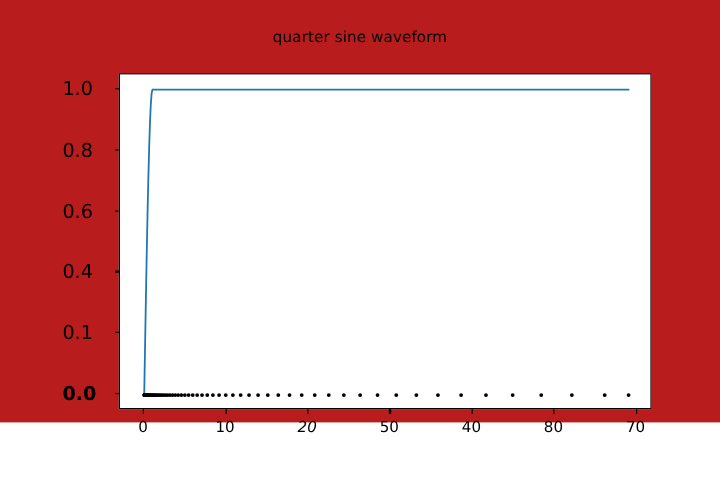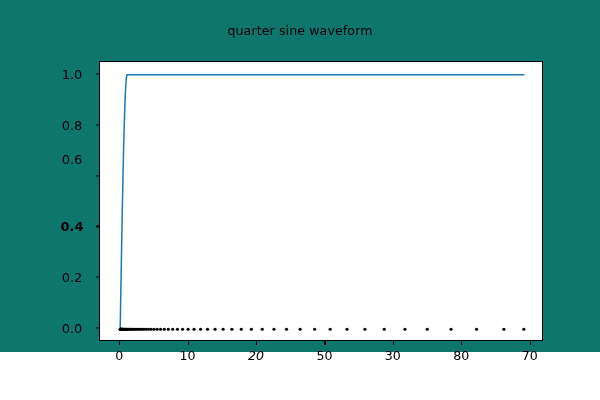--- a/index.html
+++ b/index.html
@@ -10,21 +10,21 @@
   body {
     width: 600px;
     height: 400px;
     font-family: "DejaVu Sans", sans-serif;
     overflow: hidden;
   }
   #figure {
     position: relative;
     width: 600px;
     height: 352px;
-    background: #0f766e;
+    background: #b91c1c;
   }
   #chart-title {
     position: absolute;
     left: 0;
     top: 23px;
     width: 600px;
     text-align: center;
     font-size: 12.6px;
     color: #000000;
     letter-spacing: 0.1px;
@@ -45,22 +45,22 @@
     left: 0;
     top: 0;
     width: 444px;
     height: 280px;
     display: block;
   }
   .ytick-label {
     position: absolute;
     right: 0;
     width: 40px;
-    text-align: center;
-    font-size: 13px;
+    text-align: left;
+    font-size: 16px;
     color: #000000;
     transform: translateY(-50%);
     white-space: nowrap;
   }
   .ytick-mark {
     position: absolute;
     width: 3.5px;
     height: 1.1px;
     background: #000000;
     transform: translateY(-50%);
@@ -179,39 +179,39 @@
 
   <div id="ytick-marks">
       <div class="ytick-mark" style="left: 95.5px; top: 328.273px;"></div>
       <div class="ytick-mark" style="left: 95.5px; top: 277.364px;"></div>
       <div class="ytick-mark" style="left: 95.5px; top: 226.455px;"></div>
       <div class="ytick-mark" style="left: 95.5px; top: 175.545px;"></div>
       <div class="ytick-mark" style="left: 95.5px; top: 124.636px;"></div>
       <div class="ytick-mark" style="left: 95.5px; top: 73.7273px;"></div>
     </div>
   <div id="ytick-labels">
-      <div class="ytick-label" style="left: 52px; top: 328.273px; width: 40px;">0.0</div>
-      <div class="ytick-label" style="left: 52px; top: 277.364px; width: 40px;">0.2</div>
-      <div class="ytick-label" style="left: 52px; top: 226.455px; width: 40px; font-weight: bold;">0.4</div>
-      <div class="ytick-label" style="left: 52px; top: 159px; width: 40px;">0.6</div>
+      <div class="ytick-label" style="left: 52px; top: 328.273px; width: 40px; font-weight: bold;">0.0</div>
+      <div class="ytick-label" style="left: 52px; top: 277.364px; width: 40px;">0.1</div>
+      <div class="ytick-label" style="left: 52px; top: 226.455px; width: 40px;">0.4</div>
+      <div class="ytick-label" style="left: 52px; top: 176px; width: 40px;">0.6</div>
       <div class="ytick-label" style="left: 52px; top: 124.636px; width: 40px;">0.8</div>
       <div class="ytick-label" style="left: 52px; top: 73.7273px; width: 40px;">1.0</div>
     </div>
   <div id="xtick-marks">
       <div class="xtick-mark" style="left: 119.182px; top: 341px;"></div>
       <div class="xtick-mark" style="left: 187.595px; top: 341px;"></div>
       <div class="xtick-mark" style="left: 256.008px; top: 341px;"></div>
       <div class="xtick-mark" style="left: 324.421px; top: 341px;"></div>
       <div class="xtick-mark" style="left: 392.834px; top: 341px;"></div>
       <div class="xtick-mark" style="left: 461.247px; top: 341px;"></div>
       <div class="xtick-mark" style="left: 529.659px; top: 341px;"></div>
     </div>
   <div id="xtick-labels">
       <div class="xtick-label" style="left: 119.182px; top: 348px;">0</div>
       <div class="xtick-label" style="left: 187.595px; top: 348px;">10</div>
       <div class="xtick-label" style="left: 256.008px; top: 348px; font-style: italic;">20</div>
       <div class="xtick-label" style="left: 324.421px; top: 348px;">50</div>
-      <div class="xtick-label" style="left: 392.834px; top: 348px;">30</div>
+      <div class="xtick-label" style="left: 392.834px; top: 348px;">40</div>
       <div class="xtick-label" style="left: 461.247px; top: 348px;">80</div>
       <div class="xtick-label" style="left: 529.659px; top: 348px;">70</div>
     </div>
 
 </div>
 
 </body></html>

